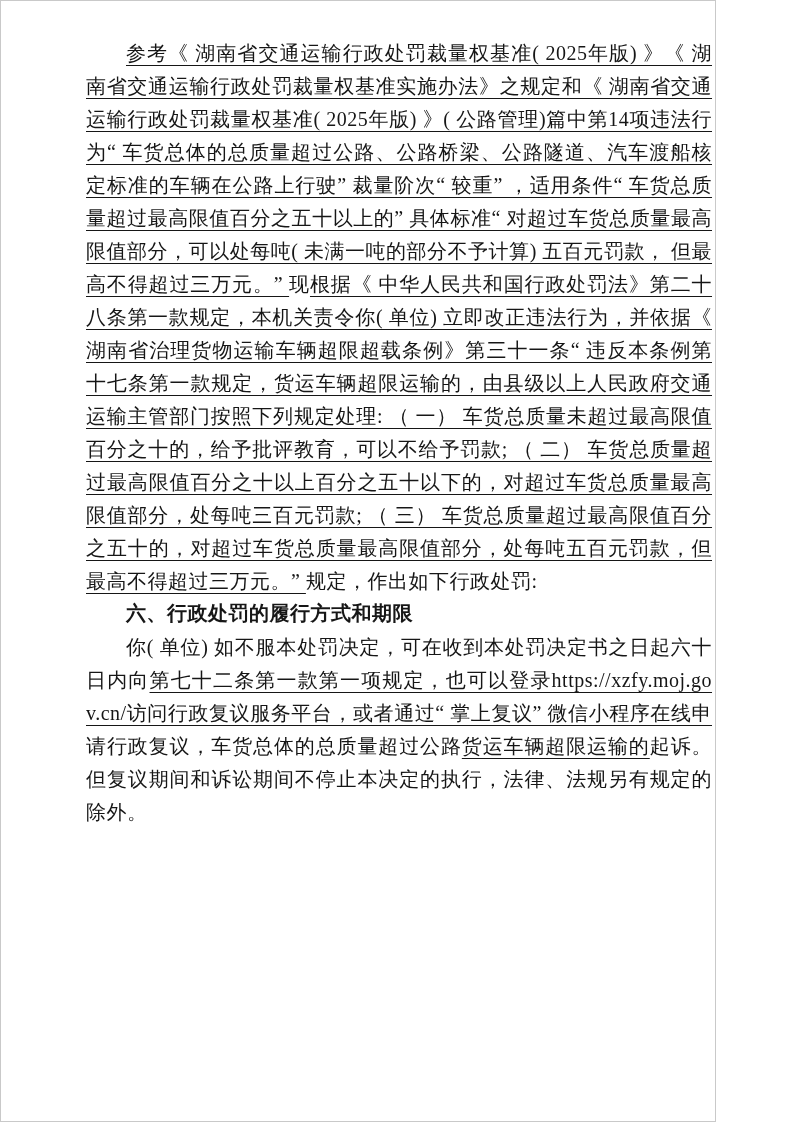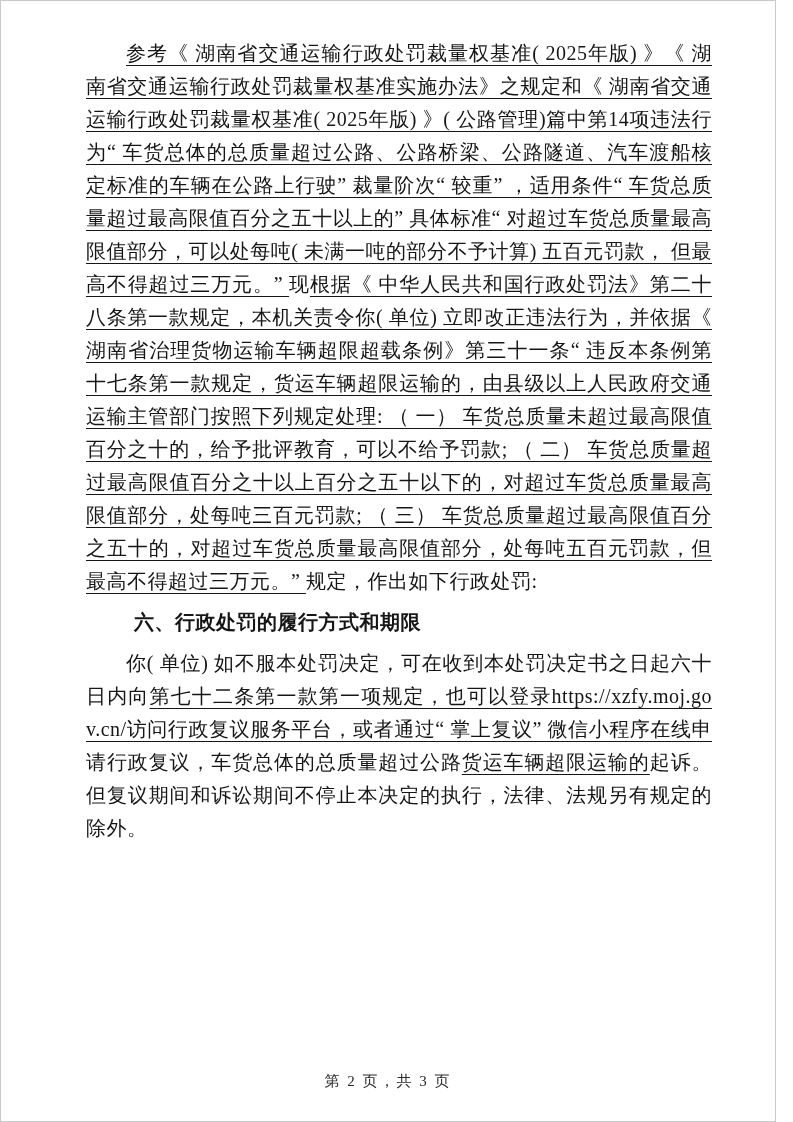--- a/index.html
+++ b/index.html
@@ -1,29 +1,29 @@
 <!DOCTYPE html>
 <html><head>
 <meta charset="utf-8">
 <style>
   html,body{margin:0;padding:0;background:#ffffff;}
   .page{
-    position:relative;width:776px;height:1122px;background:#fff;
+    position:relative;width:716px;height:1122px;background:#fff;
     border:1px solid #c9c9c9;box-sizing:border-box;overflow:hidden;
     font-family:"Liberation Serif","DejaVu Serif",serif;color:#161616;
   }
   .content{position:absolute;left:85px;top:36px;width:626px;}
   .para{
     margin:0;font-size:20px;line-height:33px;text-align:justify;
     text-indent:2em;letter-spacing:0.5px;word-break:break-all;
   }
   .heading{
-    margin:8px;font-size:20px;line-height:33px;text-indent:2em;
+    margin:0;font-size:20px;line-height:33px;text-indent:2em;
     font-weight:700;letter-spacing:0.5px;
-    font-family:Liberation Sans, sans-serif;
+    font-family:Liberation Mono, monospace;
   }
   .u{
     text-decoration:underline;
     text-decoration-thickness:1px;
     text-underline-offset:5px;
   }
   .footer{
     position:absolute;left:0;right:0;bottom:30px;text-align:center;
     font-size:15px;letter-spacing:2px;color:#2a2a2a;
   }
@@ -38,14 +38,13 @@
 
 
     <h3 class="heading">六、行政处罚的履行方式和期限</h3>
 
 
 
     <p class="para"><span>你( 单位) 如不服本处罚决定，可在收到本处罚决定书之日起六十日内向</span><span class="u">第七十二条第一款第一项规定，也可以登录https://xzfy.moj.gov.cn/访问行政复议服务平台，或者通过“ 掌上复议” 微信小程序在线申</span><span>请行政复议，车货总体的总质量超过公路</span><span class="u">货运车辆超限运输的</span><span>起诉。但复议期间和诉讼期间不停止本决定的执行，法律、法规另有规定的除外。</span></p>
 
   </div>
 
-  <div class="footer">第 2 页，共 3 页</div>
 </div>
 
 </body></html>

